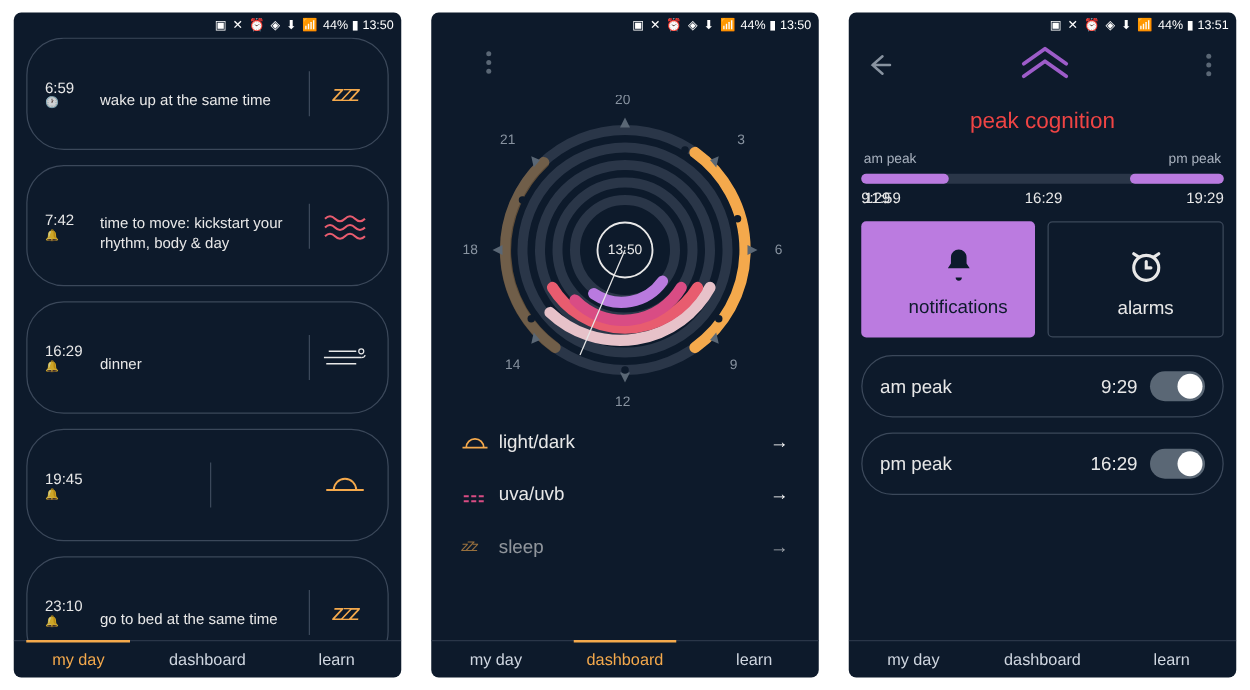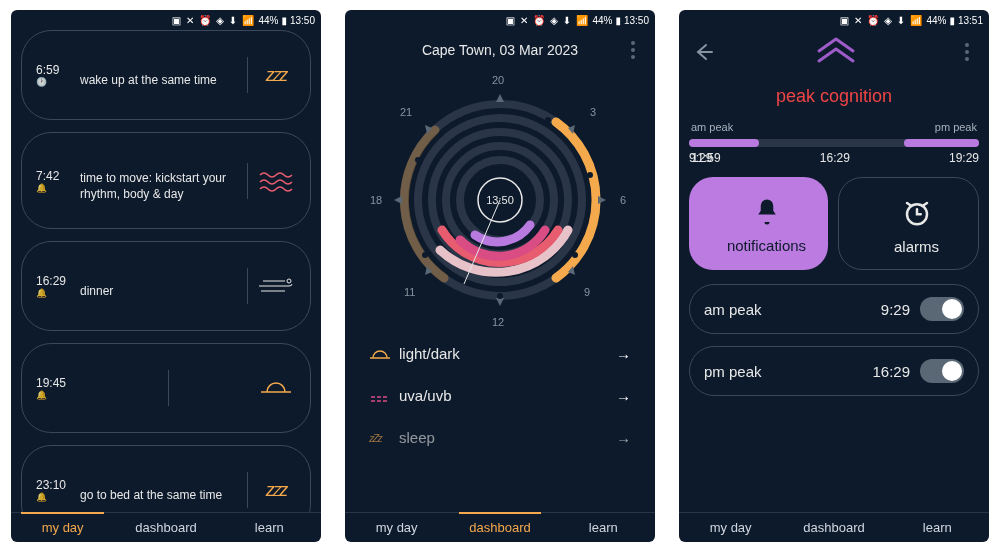--- a/index.html
+++ b/index.html
@@ -110,21 +110,21 @@
   
   .chevrons { display:flex; justify-content:center; margin-top:-4px;}
   .cog-title { text-align:center; color:#ef4444; font-size:18px; margin: 6px 0 14px 0; }
   .peak-labels { display:flex; justify-content:space-between; font-size:11px; color:#a7b0bd; padding: 0 2px; }
   .peak-bar { height:8px; background:#2a3648; border-radius:4px; margin:6px 0 4px 0; position:relative; }
   .peak-bar i { position:absolute; height:8px; background:#b97adf; border-radius:4px; }
   .peak-times { display:flex; justify-content:space-between; font-size:12px; margin-bottom:12px; }
   .peak-times span:nth-child(2){ margin-left:-120px }
   .card-row { display:flex; gap:10px; margin-bottom:14px; }
   .card {
-    flex:1; border-radius:24px; padding:20px 8px 14px 24px;
+    flex:1; border-radius:4px; padding:20px 8px 14px 24px;
     display:flex; flex-direction:column; align-items:center; gap:10px;
     font-size:15px; cursor:pointer;
   }
   .card.purple { background:#bb7be0; color:#0d1a2b; }
   .card.outline { border:1px solid #3b485a; }
   .toggle-row {
     border:1px solid #3b485a; border-radius:28px;
     display:flex; align-items:center; padding: 12px 14px;
     margin-bottom:12px; font-size:15px;
   }
@@ -216,23 +216,20 @@
 
 <div class="phone">
   <div class="status-bar">
     <span class="status-icons">▣ ✕ ⏰ ◈ ⬇ 📶</span>
     <span>44%</span>
     <span>▮</span>
     <span>13:50</span>
   </div>
   <div class="header">
     <div style="width:24px"></div>
-    <div class="header-center">
-      <div class="header-title" style="font-size:14px">Cape Town, 03 Mar 2023</div>
-    </div>
     <div class="menu-dots">
         <i></i>
         <i></i>
         <i></i>
       </div>
   </div>
   <div class="content">
     <div class="clock-wrap">
       <svg width="240" height="240" viewBox="0 0 240 240">
         <g stroke="#2a3648" fill="none" stroke-width="8">
@@ -276,21 +273,21 @@
             <circle cx="45" cy="175" r="3"></circle>
             <circle cx="38" cy="80" r="3"></circle>
           </g>
       </svg>
       <div style="position:absolute;top:50%;left:50%;transform:translate(-50%,-50%);font-size:11px">13:50</div>
       <div class="clock-label" style="top:-6px;left:112px">20</div>
       <div class="clock-label" style="top:26px;right:24px">3</div>
       <div class="clock-label" style="top:114px;right:-6px">6</div>
       <div class="clock-label" style="bottom:22px;right:30px">9</div>
       <div class="clock-label" style="bottom:-8px;left:112px">12</div>
-      <div class="clock-label" style="bottom:22px;left:24px">11</div>
+      <div class="clock-label" style="bottom:22px;left:24px">14</div>
       <div class="clock-label" style="top:114px;left:-10px">18</div>
       <div class="clock-label" style="top:26px;left:20px">21</div>
     </div>
     <div class="legend">
       <div class="legend-item">
         <span class="legend-icon">
             <svg width="22" height="14">
               <path d="M4 11 a7 7 0 0 1 14 0 M1 11 h20" stroke="#f4a94c" stroke-width="1.4" fill="none"></path>
             </svg>
           </span>

